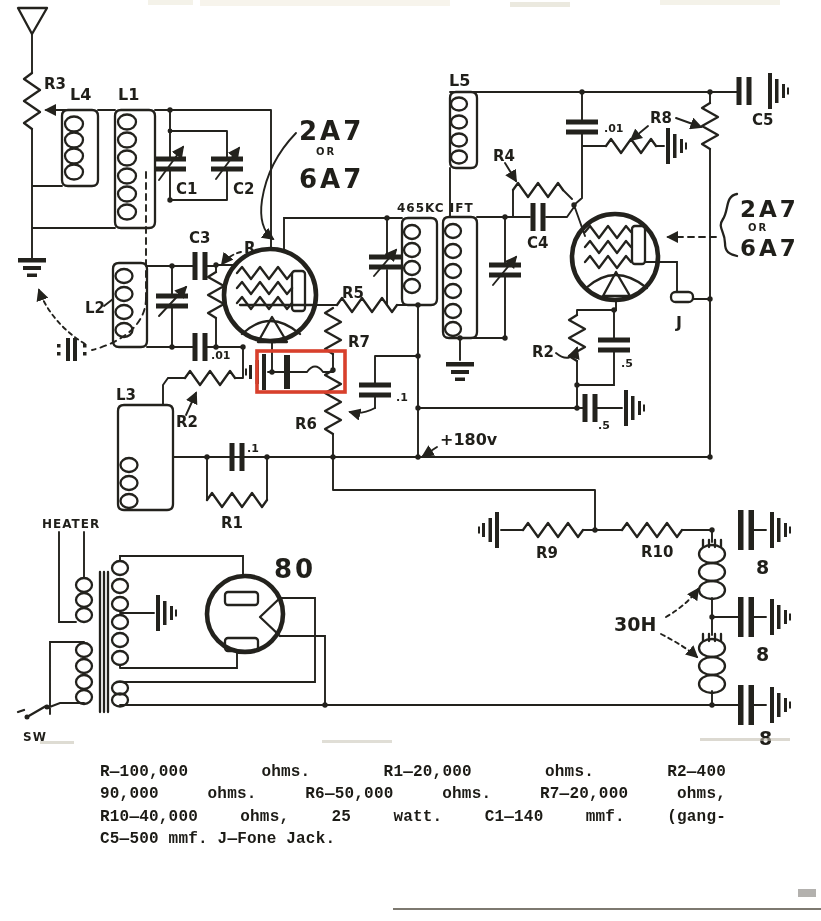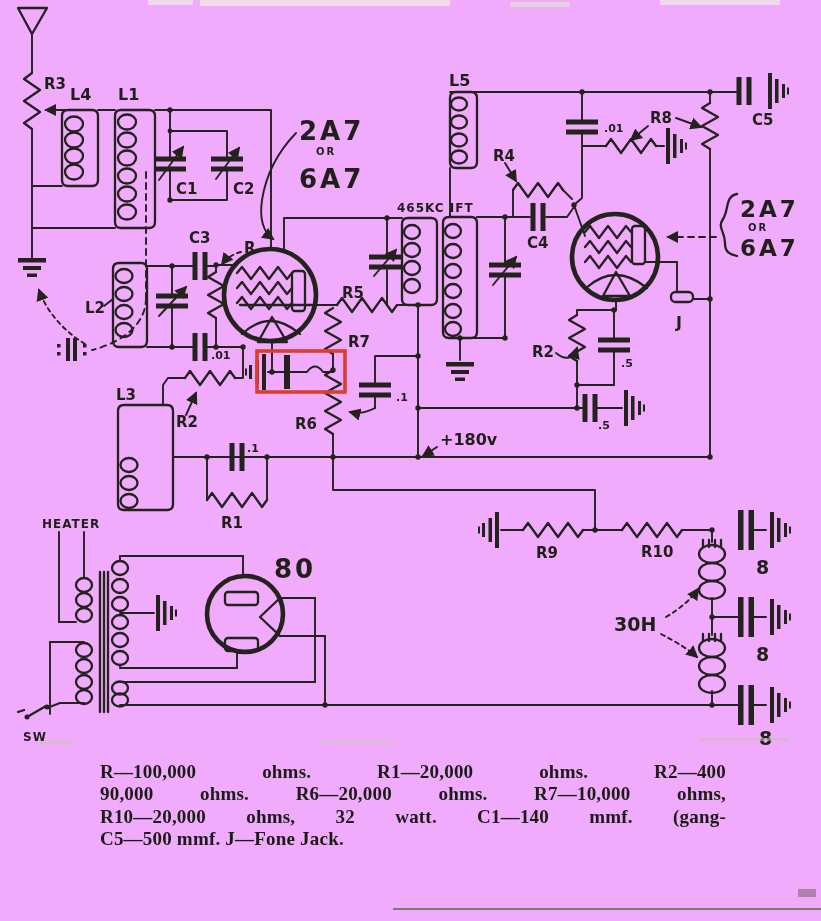--- a/index.html
+++ b/index.html
@@ -1,35 +1,35 @@
 <!DOCTYPE html>
 <html><head>
 <meta charset="utf-8">
 <style>
   html,body{margin:0;padding:0;}
   body{width:821px;height:921px;background:#e8e4d8;font-family:"DejaVu Sans",sans-serif;}
-  #page{position:relative;width:821px;height:921px;background:#f0abfc;overflow:hidden;}
+  #page{position:relative;width:821px;height:921px;background:#ffffff;overflow:hidden;}
   svg{position:absolute;left:0;top:0;}
   .wire{stroke:#23221d;stroke-width:1.9;fill:none;stroke-linecap:round;}
   .comp{stroke:#23221d;stroke-width:2.3;fill:none;stroke-linecap:round;stroke-linejoin:round;}
   .thick{stroke:#23221d;stroke-width:4.6;fill:none;}
   .inkfill{fill:#23221d;stroke:none;}
   .lbl{font-family:"DejaVu Sans",sans-serif;font-weight:bold;fill:#201f1a;}
   .s11{font-size:11px;}
   .s12{font-size:12px;letter-spacing:1px;}
   .s15{font-size:15px;}
   .s16{font-size:16px;}
   .s19{font-size:19px;}
   .s23{font-size:23px;letter-spacing:3px;}
   .s26{font-size:26px;letter-spacing:3px;}
   .s10{font-size:10px;letter-spacing:2px;}
   .dash{stroke-dasharray:6,5;}
   .dash2{stroke-dasharray:4,4;}
   #caption{position:absolute;left:100px;top:761px;width:626px;color:#1c1b16;
-    font-family:Liberation Serif, serif;font-weight:700;font-size:19px;
+    font-family:Liberation Mono, monospace;font-weight:700;font-size:16px;
     line-height:22.4px;letter-spacing:.2px;}
   .cap-line{text-align:justify;text-align-last:justify;white-space:normal;}
   .cap-last{text-align:left;text-align-last:left;}
   .artifact{position:absolute;}
 </style>
 </head>
 <body>
 
 <div id="page">
 
@@ -448,18 +448,18 @@
 <div class="artifact" style="left:510px;top:2px;width:60px;height:5px;background:#e2dfd2;opacity:.7"></div>
 <div class="artifact" style="left:660px;top:0;width:120px;height:5px;background:#f0ede0;opacity:.7"></div>
 <div class="artifact" style="left:40px;top:741px;width:34px;height:2.5px;background:#c8c4b6;opacity:.6"></div>
 <div class="artifact" style="left:322px;top:740px;width:70px;height:2.5px;background:#ccc8ba;opacity:.6"></div>
 <div class="artifact" style="left:700px;top:738px;width:90px;height:3px;background:#c4c0b2;opacity:.6"></div>
 <div class="artifact" style="left:393px;top:908px;width:428px;height:1.6px;background:#7d7970;"></div>
 <div class="artifact" style="left:798px;top:889px;width:18px;height:8px;background:#57534b;opacity:.45"></div>
 
 <div id="caption">
   <div class="cap-line">R—100,000 ohms. R1—20,000 ohms. R2—400</div>
-  <div class="cap-line">90,000 ohms. R6—20,000 ohms. R7—10,000 ohms,</div>
-  <div class="cap-line">R10—20,000 ohms, 32 watt. C1—140 mmf. (gang-</div>
+  <div class="cap-line">90,000 ohms. R6—50,000 ohms. R7—20,000 ohms,</div>
+  <div class="cap-line">R10—40,000 ohms, 25 watt. C1—140 mmf. (gang-</div>
   <div class="cap-line cap-last">C5—500 mmf. J—Fone Jack.</div>
 </div>
 
 </div>
 
 </body></html>

